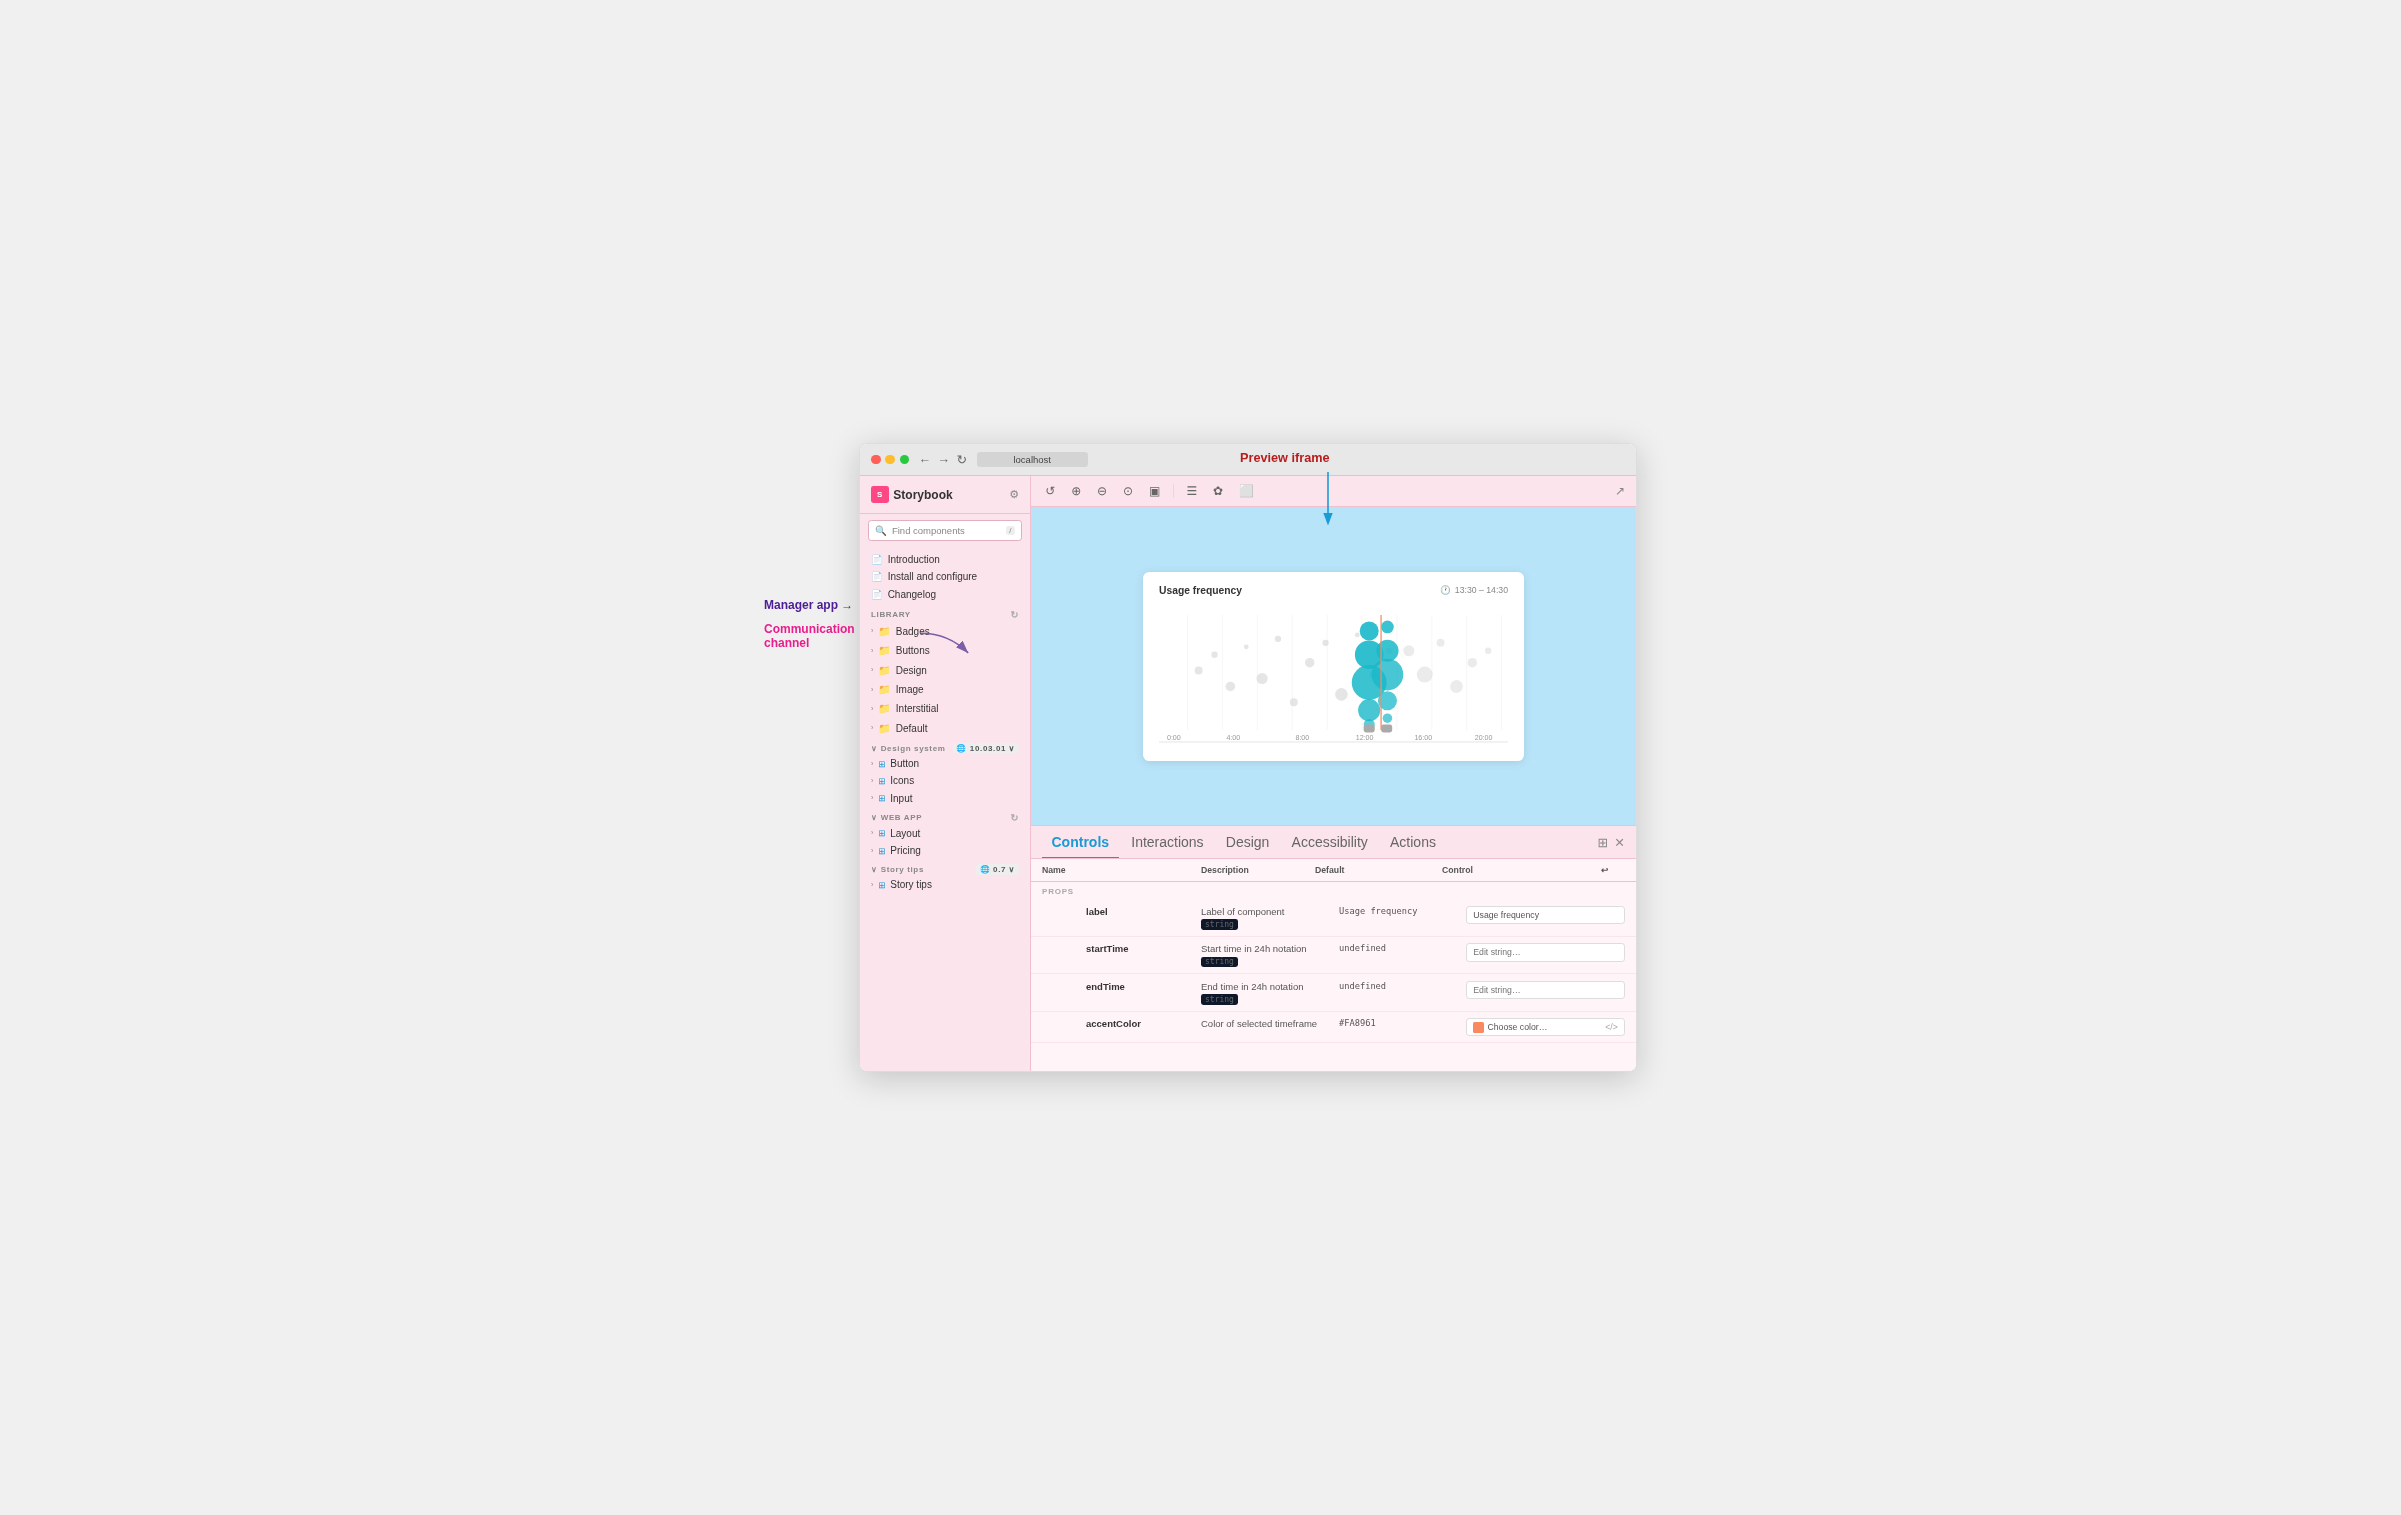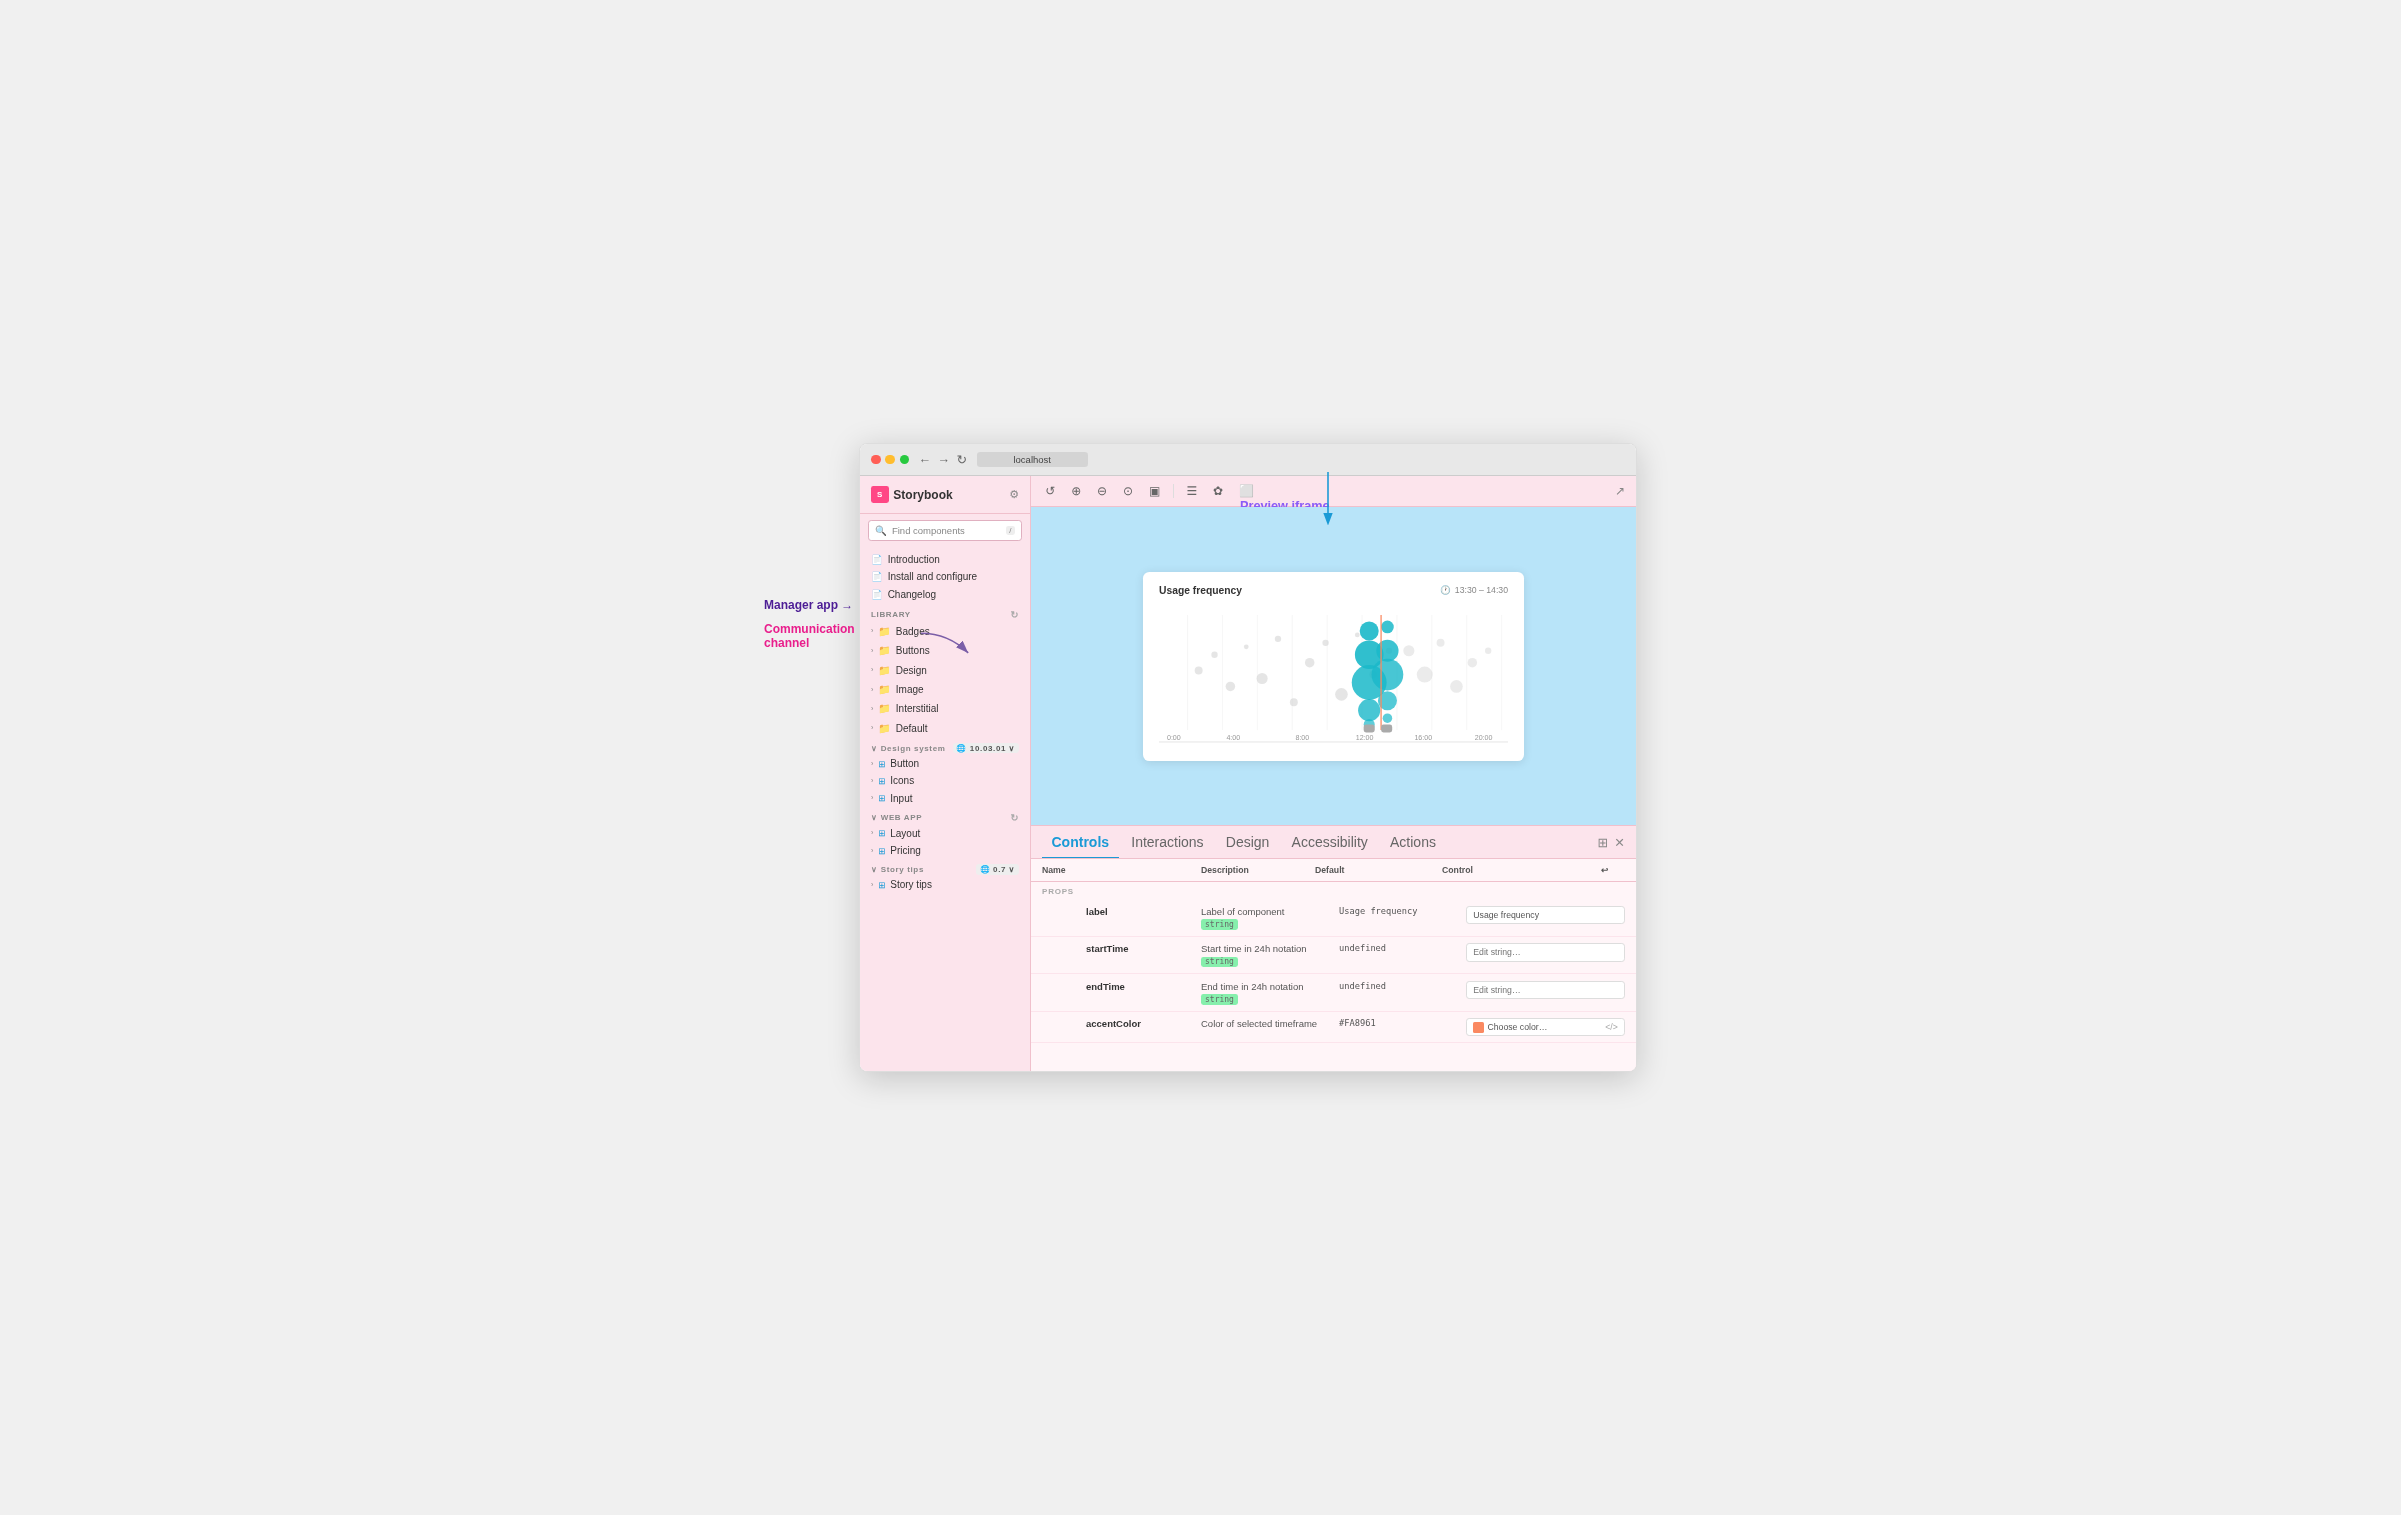--- a/index.html
+++ b/index.html
@@ -30,23 +30,22 @@
       color: #4c1d95;
     }
     .annotation-comm {
       left: 0px;
       top: 179px;
       color: #e91e8c;
     }
     .annotation-preview {
       top: 8px;
       left: 476px;
-      color: #8b5cf6;
+      color: #b91c1c;
       font-size: 12.7px;
-      margin-top: 48px;
     }
 
     
     .browser {
       margin-left: 95px;
       background: #fff;
       border-radius: 8px;
       box-shadow: 0 6.3px 32px rgba(0,0,0,0.18);
       overflow: hidden;
       border: 0.8px solid #ddd;
@@ -362,21 +361,21 @@
       grid-template-columns: 159px 1fr 127px 159px;
       padding: 6.3px 11px;
       border-bottom: 0.8px solid #fce4ec;
       align-items: start;
     }
 
     .col-name { font-weight: 600; color: #333; font-size: 9.5px; margin-left: 44px; }
     .col-desc { color: #555; font-size: 9.5px; }
     .col-desc .type-badge {
       display: inline-block;
-      background: #86efac;
+      background: #0f172a;
       border-radius: 2.4px;
       padding: 0.8px 4px;
       font-size: 8px;
       font-family: monospace;
       color: #666;
       margin-top: 2.4px;
     }
     .col-default { font-family: monospace; font-size: 8.7px; color: #555; }
     .col-control { }
 

